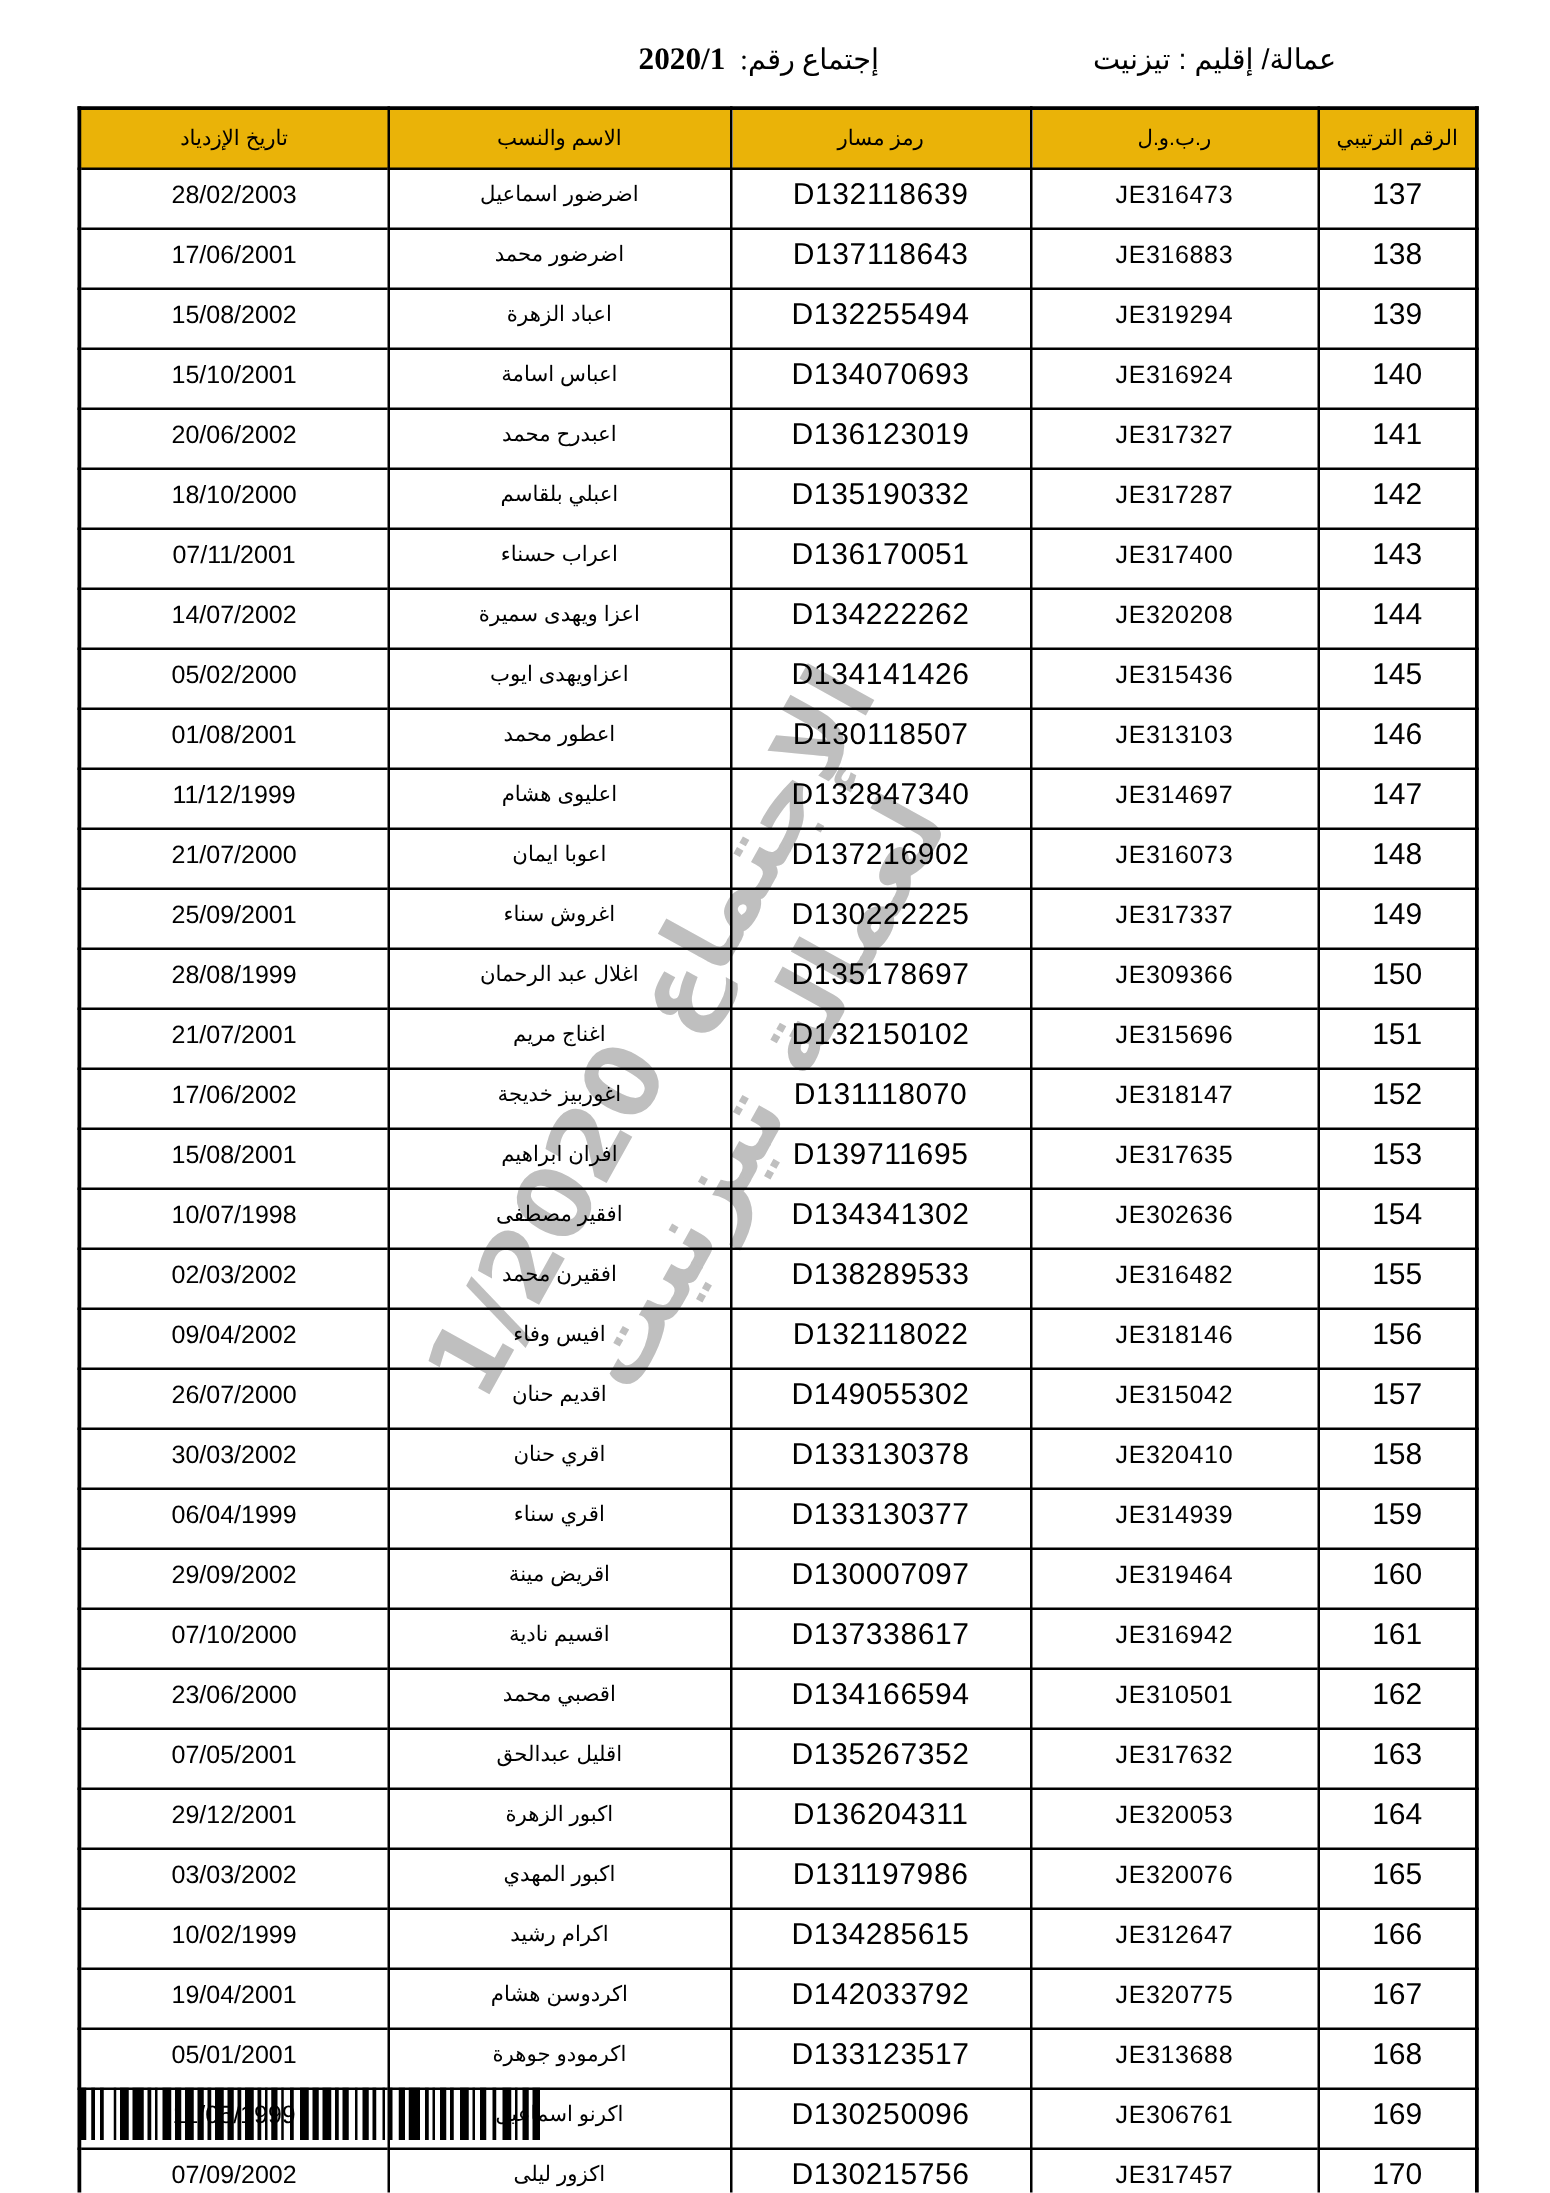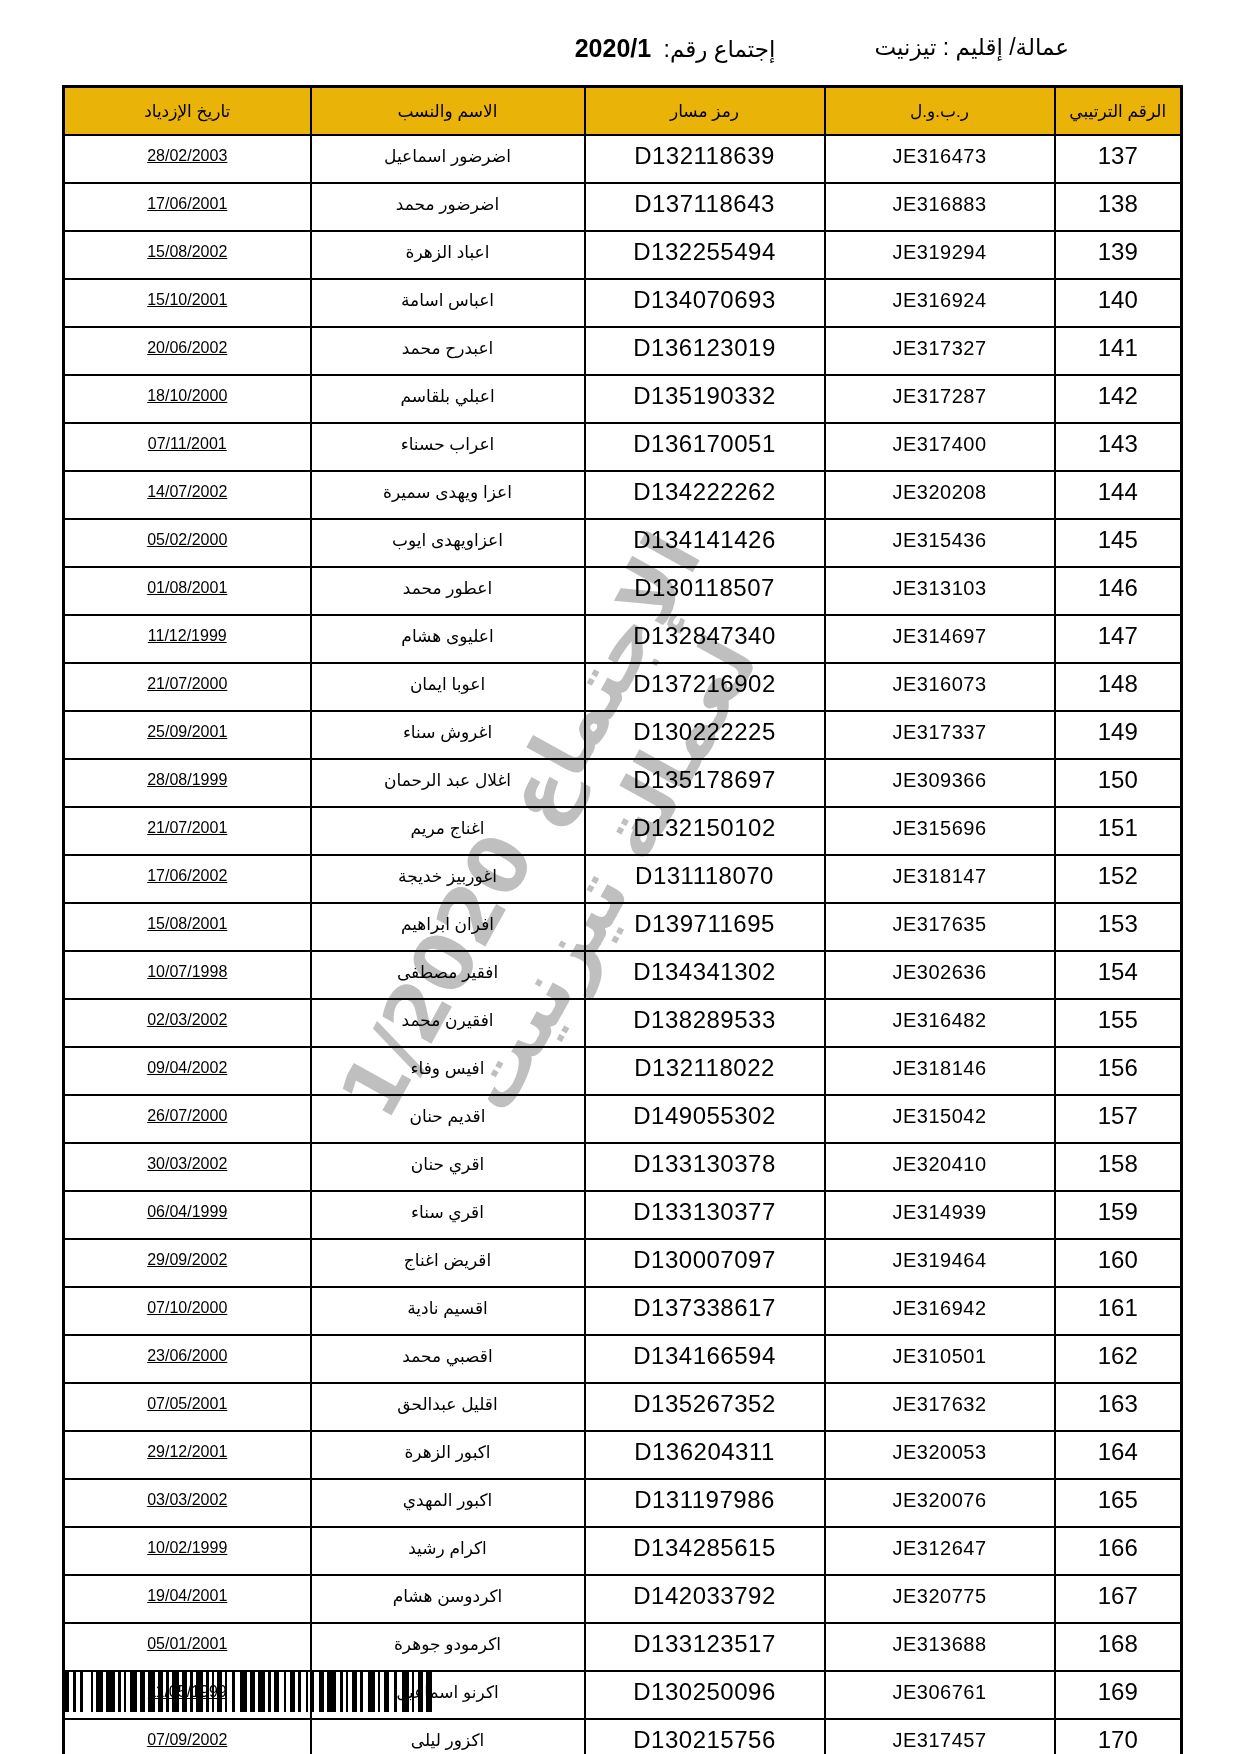--- a/index.html
+++ b/index.html
@@ -3,21 +3,21 @@
 <meta charset="utf-8">
 <style>
   html,body{margin:0;padding:0;}
   body{
     width:1240px;height:1754px;position:relative;background:#ffffff;color:#000;
     font-family:"Liberation Sans","DejaVu Sans",sans-serif;overflow:hidden;
   }
   
   .top-header{position:absolute;top:34px;left:0;right:0;height:36px;direction:rtl;font-size:23px;}
   .hdr-province{position:absolute;right:171px;top:0;white-space:nowrap;}
-  .hdr-meeting{position:absolute;left:672px;top:0;transform:translateX(-50%);white-space:nowrap;}
+  .hdr-meeting{position:absolute;left:604px;top:0;transform:translateX(-50%);white-space:nowrap;font-family:Liberation Serif, serif;}
   .hdr-year{position:absolute;left:38px;top:0;white-space:nowrap;direction:rtl;}
   .hdr-num{font-weight:bold;font-size:25px;direction:ltr;unicode-bidi:isolate;padding:0 6px;}
   
   .watermark{
     position:absolute;left:85px;top:750px;width:960px;text-align:center;
     transform:rotate(-61deg);color:#b4b4b4;opacity:.85;font-weight:bold;
     font-size:80px;line-height:100px;direction:rtl;white-space:nowrap;
     font-family:"DejaVu Sans",sans-serif;pointer-events:none;
   }
   
@@ -31,21 +31,21 @@
     padding:0 4px;overflow:hidden;
   }
   table.main thead th{
     background:#eab308;height:46px;font-size:17px;font-weight:normal;
   }
   table.main td{height:40px;padding-bottom:6px;}
   td.c-no{font-size:24px;}
   td.c-cne{font-size:20px;letter-spacing:.5px;}
   td.c-mas{font-size:24px;letter-spacing:.5px;margin-left:16px;}
   td.c-name{font-size:17px;margin-left:48px;}
-  td.c-dob{font-size:16px;direction:ltr;text-decoration:underline;}
+  td.c-dob{font-size:20px;direction:ltr;}
   
   .barcode{position:absolute;left:64px;top:1670px;}
 </style>
 </head>
 <body>
 
 <div class="top-header">
   <div class="hdr-province">
     <span>عمالة/ إقليم :</span>
     <span>تيزنيت</span>
@@ -261,21 +261,21 @@
         <td class="c-cne">JE314939</td>
         <td class="c-mas">D133130377</td>
         <td class="c-name">اقري سناء</td>
         <td class="c-dob">06/04/1999</td>
       </tr>
 
       <tr>
         <td class="c-no">160</td>
         <td class="c-cne">JE319464</td>
         <td class="c-mas">D130007097</td>
-        <td class="c-name">اقريض اغناج</td>
+        <td class="c-name">اقريض مينة</td>
         <td class="c-dob">29/09/2002</td>
       </tr>
 
       <tr>
         <td class="c-no">161</td>
         <td class="c-cne">JE316942</td>
         <td class="c-mas">D137338617</td>
         <td class="c-name">اقسيم نادية</td>
         <td class="c-dob">07/10/2000</td>
       </tr>

